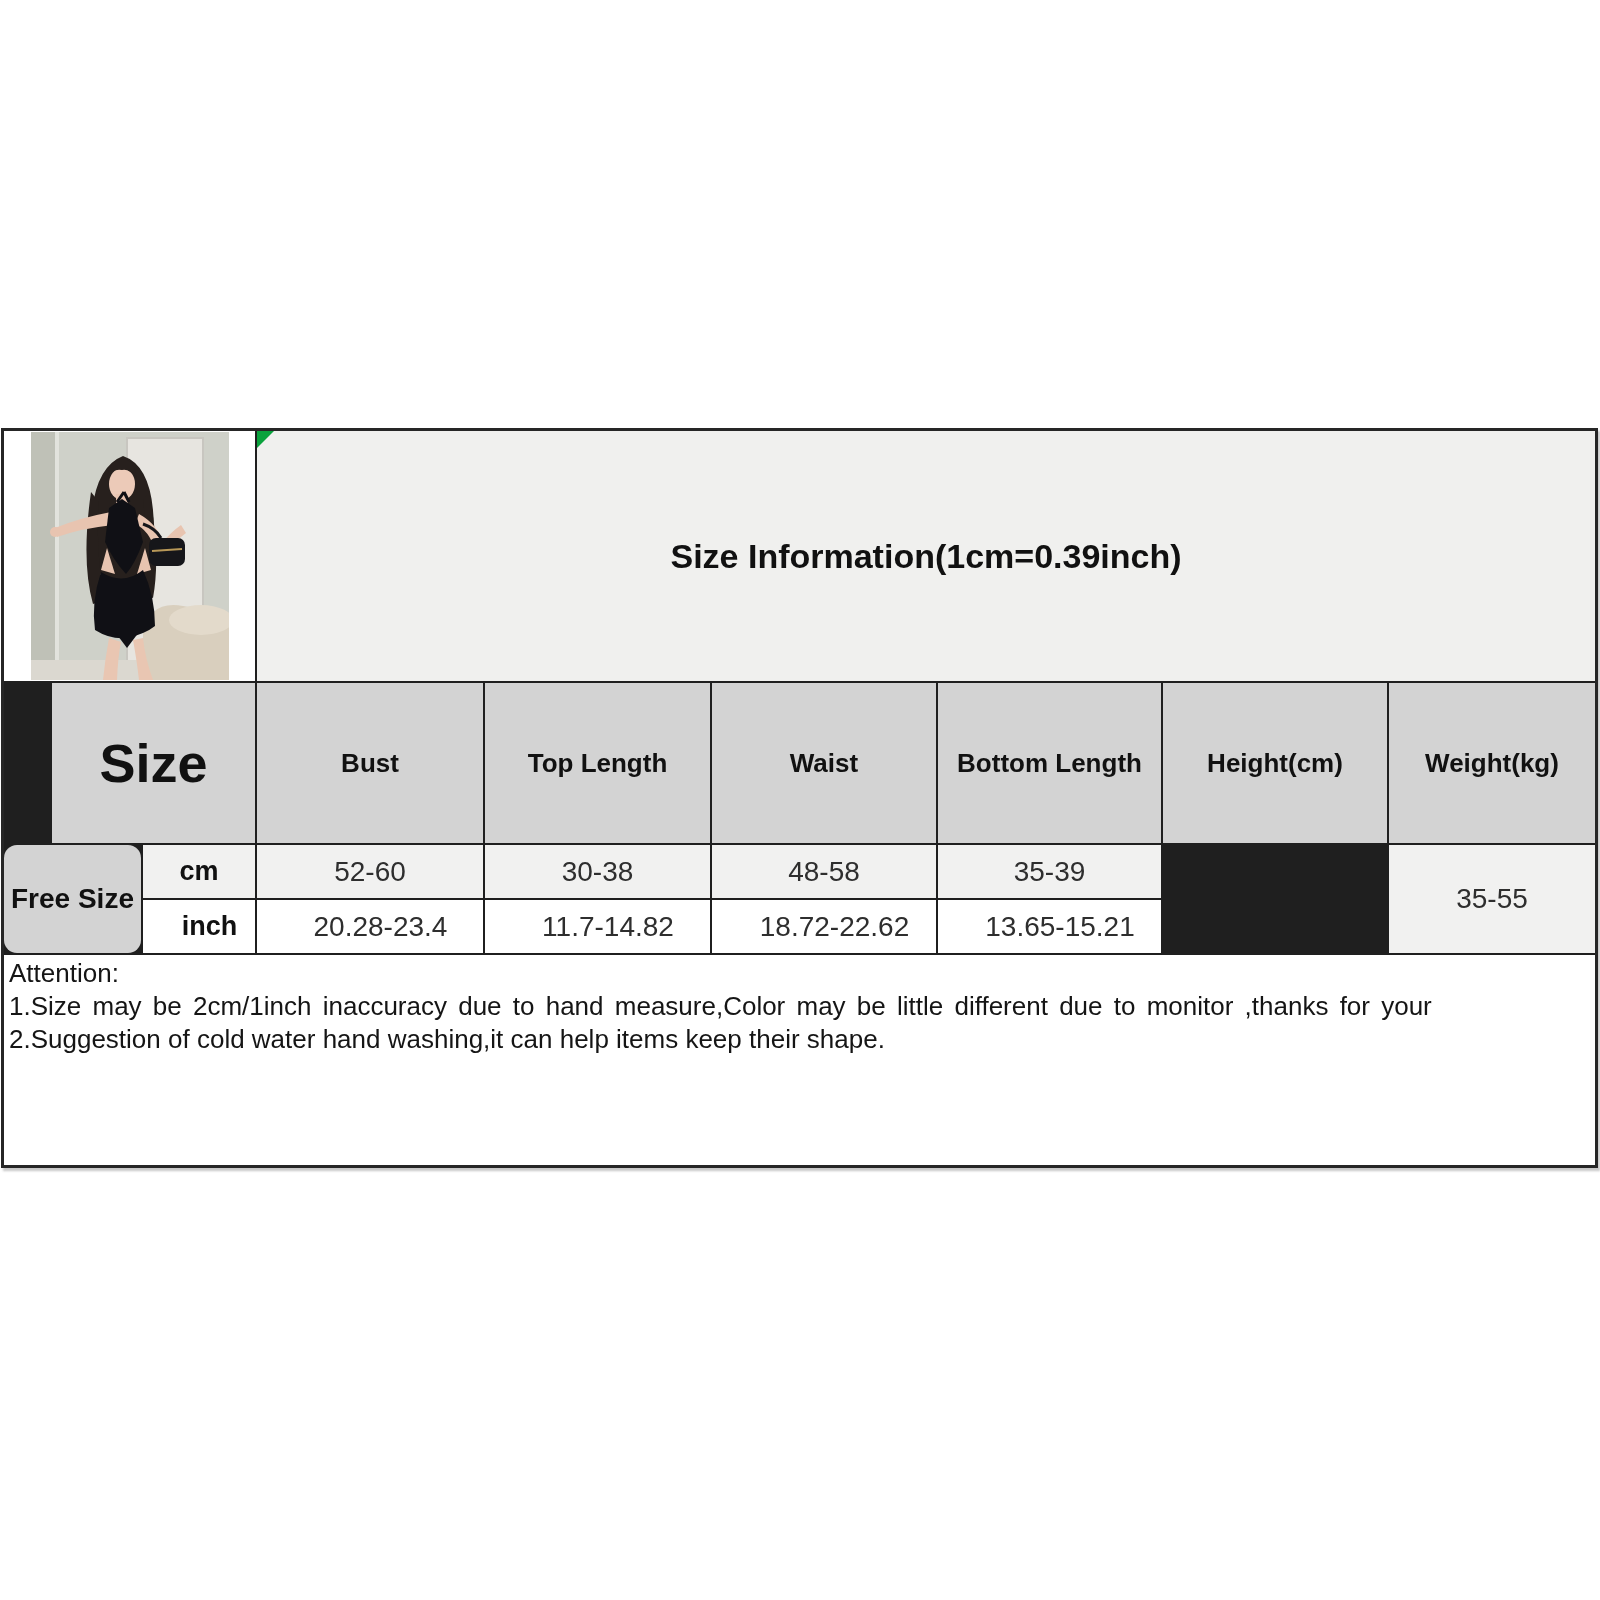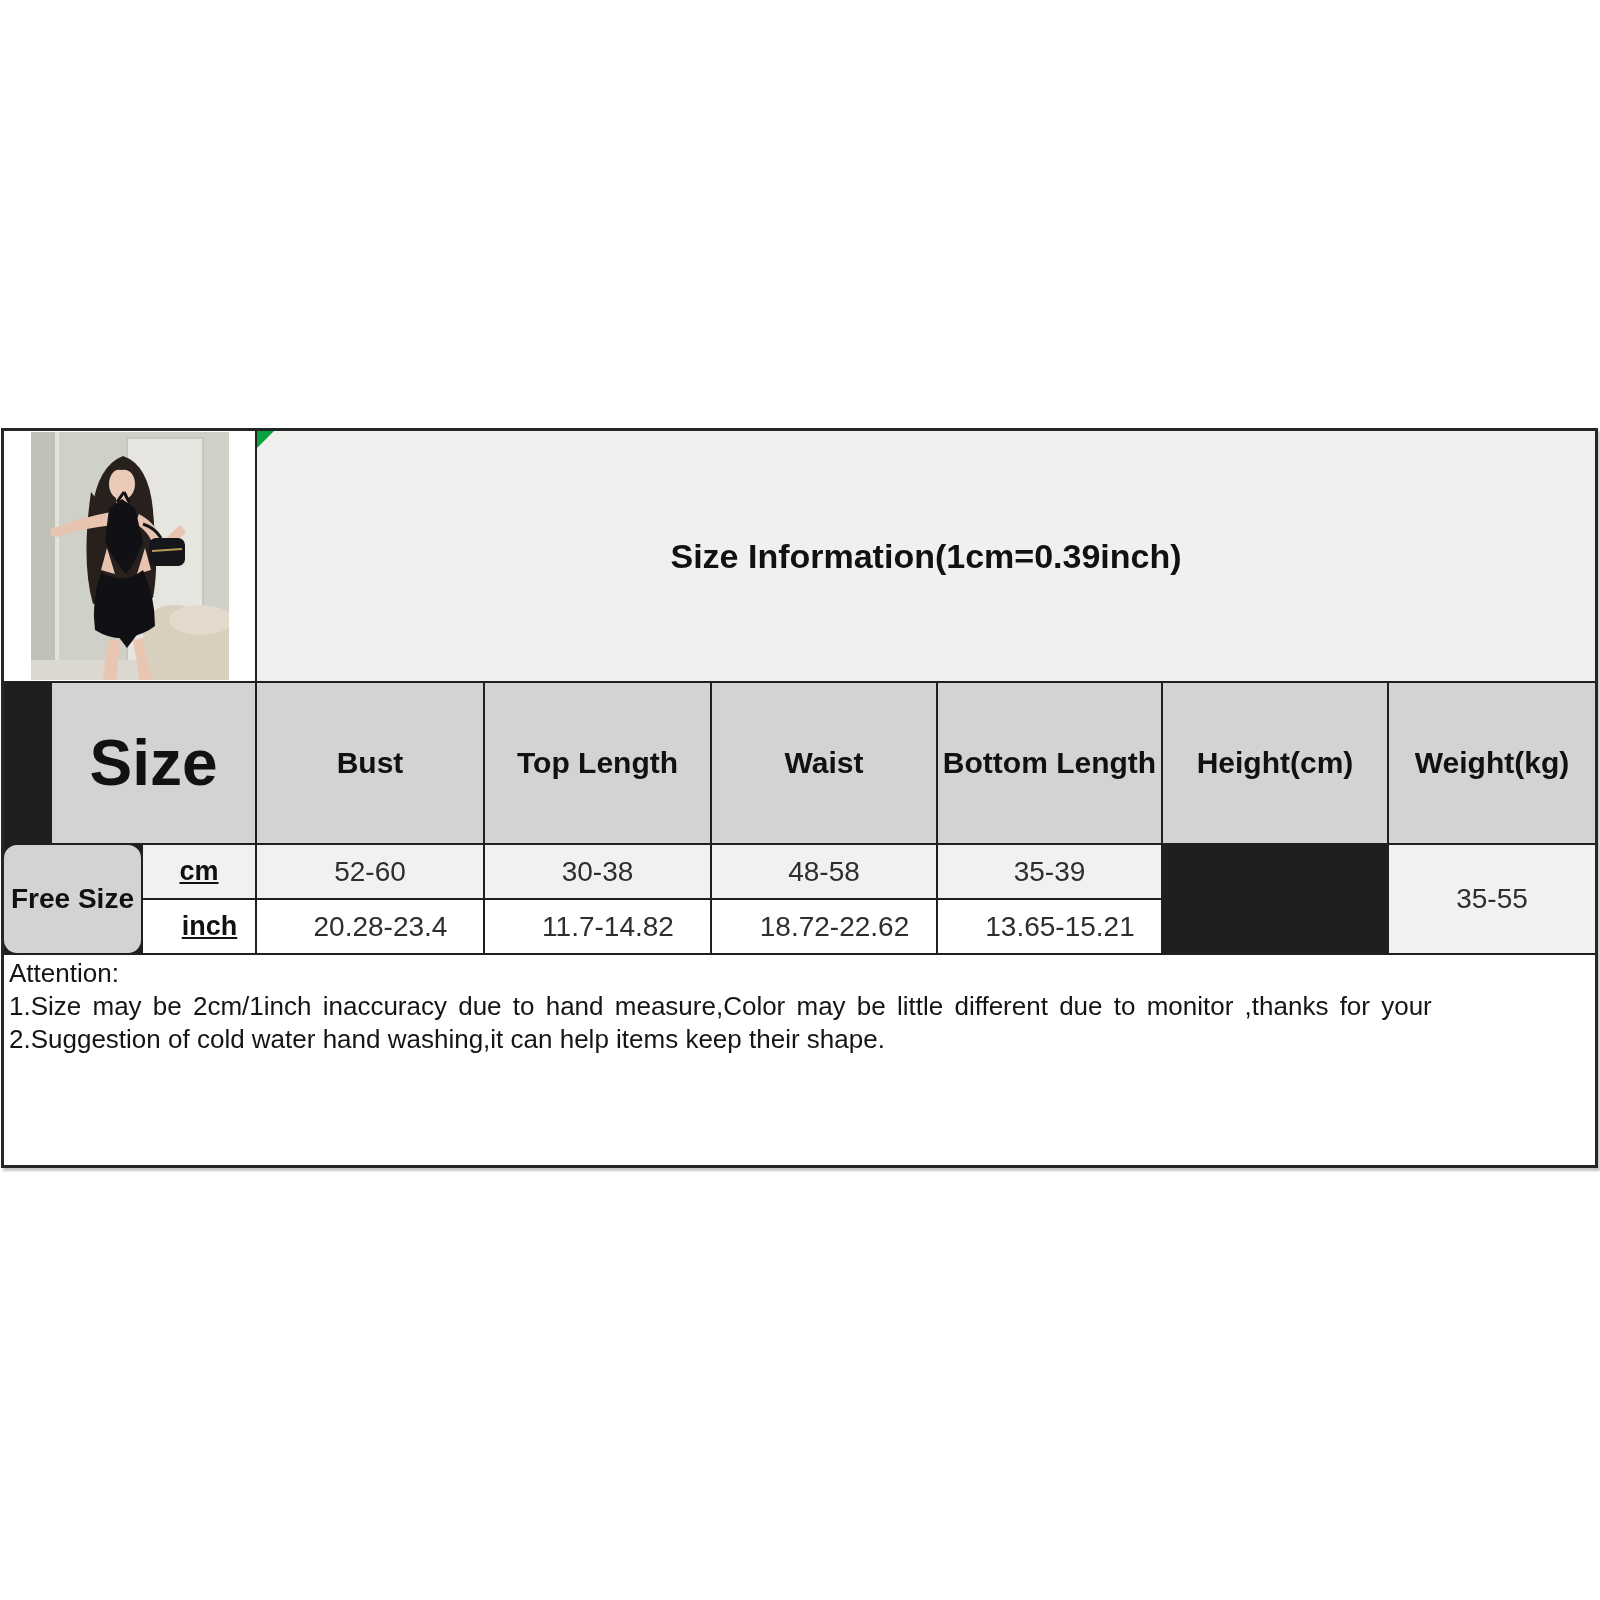--- a/index.html
+++ b/index.html
@@ -18,29 +18,29 @@
   .cell{display:flex;align-items:center;justify-content:center;box-sizing:border-box;overflow:hidden;}
 
   
   .photo-cell{grid-column:1/3;grid-row:1;background:#ffffff;align-items:flex-start;}
   .title-cell{grid-column:3/9;grid-row:1;background:#f0f0ee;position:relative;}
   .title-text{font-weight:bold;font-size:34px;letter-spacing:0px;color:#111;}
   .note-marker{position:absolute;top:0;left:0;width:0;height:0;
     border-top:17px solid #0aa23c;border-right:17px solid transparent;}
 
   
-  .hd{background:#d3d3d3;font-weight:bold;font-size:30px;color:#111;}
-  .size-hd{grid-column:1/3;grid-row:2;font-size:64px;margin-left:48px;}
+  .hd{background:#d3d3d3;font-weight:bold;font-size:26px;color:#111;}
+  .size-hd{grid-column:1/3;grid-row:2;font-size:54px;margin-left:48px;}
   .hd.c3{grid-column:3;grid-row:2}.hd.c4{grid-column:4;grid-row:2}
   .hd.c5{grid-column:5;grid-row:2}.hd.c6{grid-column:6;grid-row:2}
   .hd.c7{grid-column:7;grid-row:2}.hd.c8{grid-column:8;grid-row:2}
 
   
   .free{grid-column:1;grid-row:3/5;background:#d3d3d3;font-weight:bold;font-size:28px;color:#111;border-radius:13px;}
-  .unit{font-weight:bold;font-size:27px;color:#111;text-decoration:underline;}
+  .unit{font-weight:bold;font-size:27px;color:#111;}
   .val{font-size:28px;color:#2e2e2e;}
   .cmbg{background:#f1f1f0;}
   .whitebg{background:#ffffff;padding-left:21px;}
   .r3{grid-row:3}.r4{grid-row:4}
   .c2{grid-column:2}.c3{grid-column:3}.c4{grid-column:4}
   .c5{grid-column:5}.c6{grid-column:6}
   .merged{grid-row:3/5;}
   .mc7{grid-column:7}.mc8{grid-column:8}
 
   

